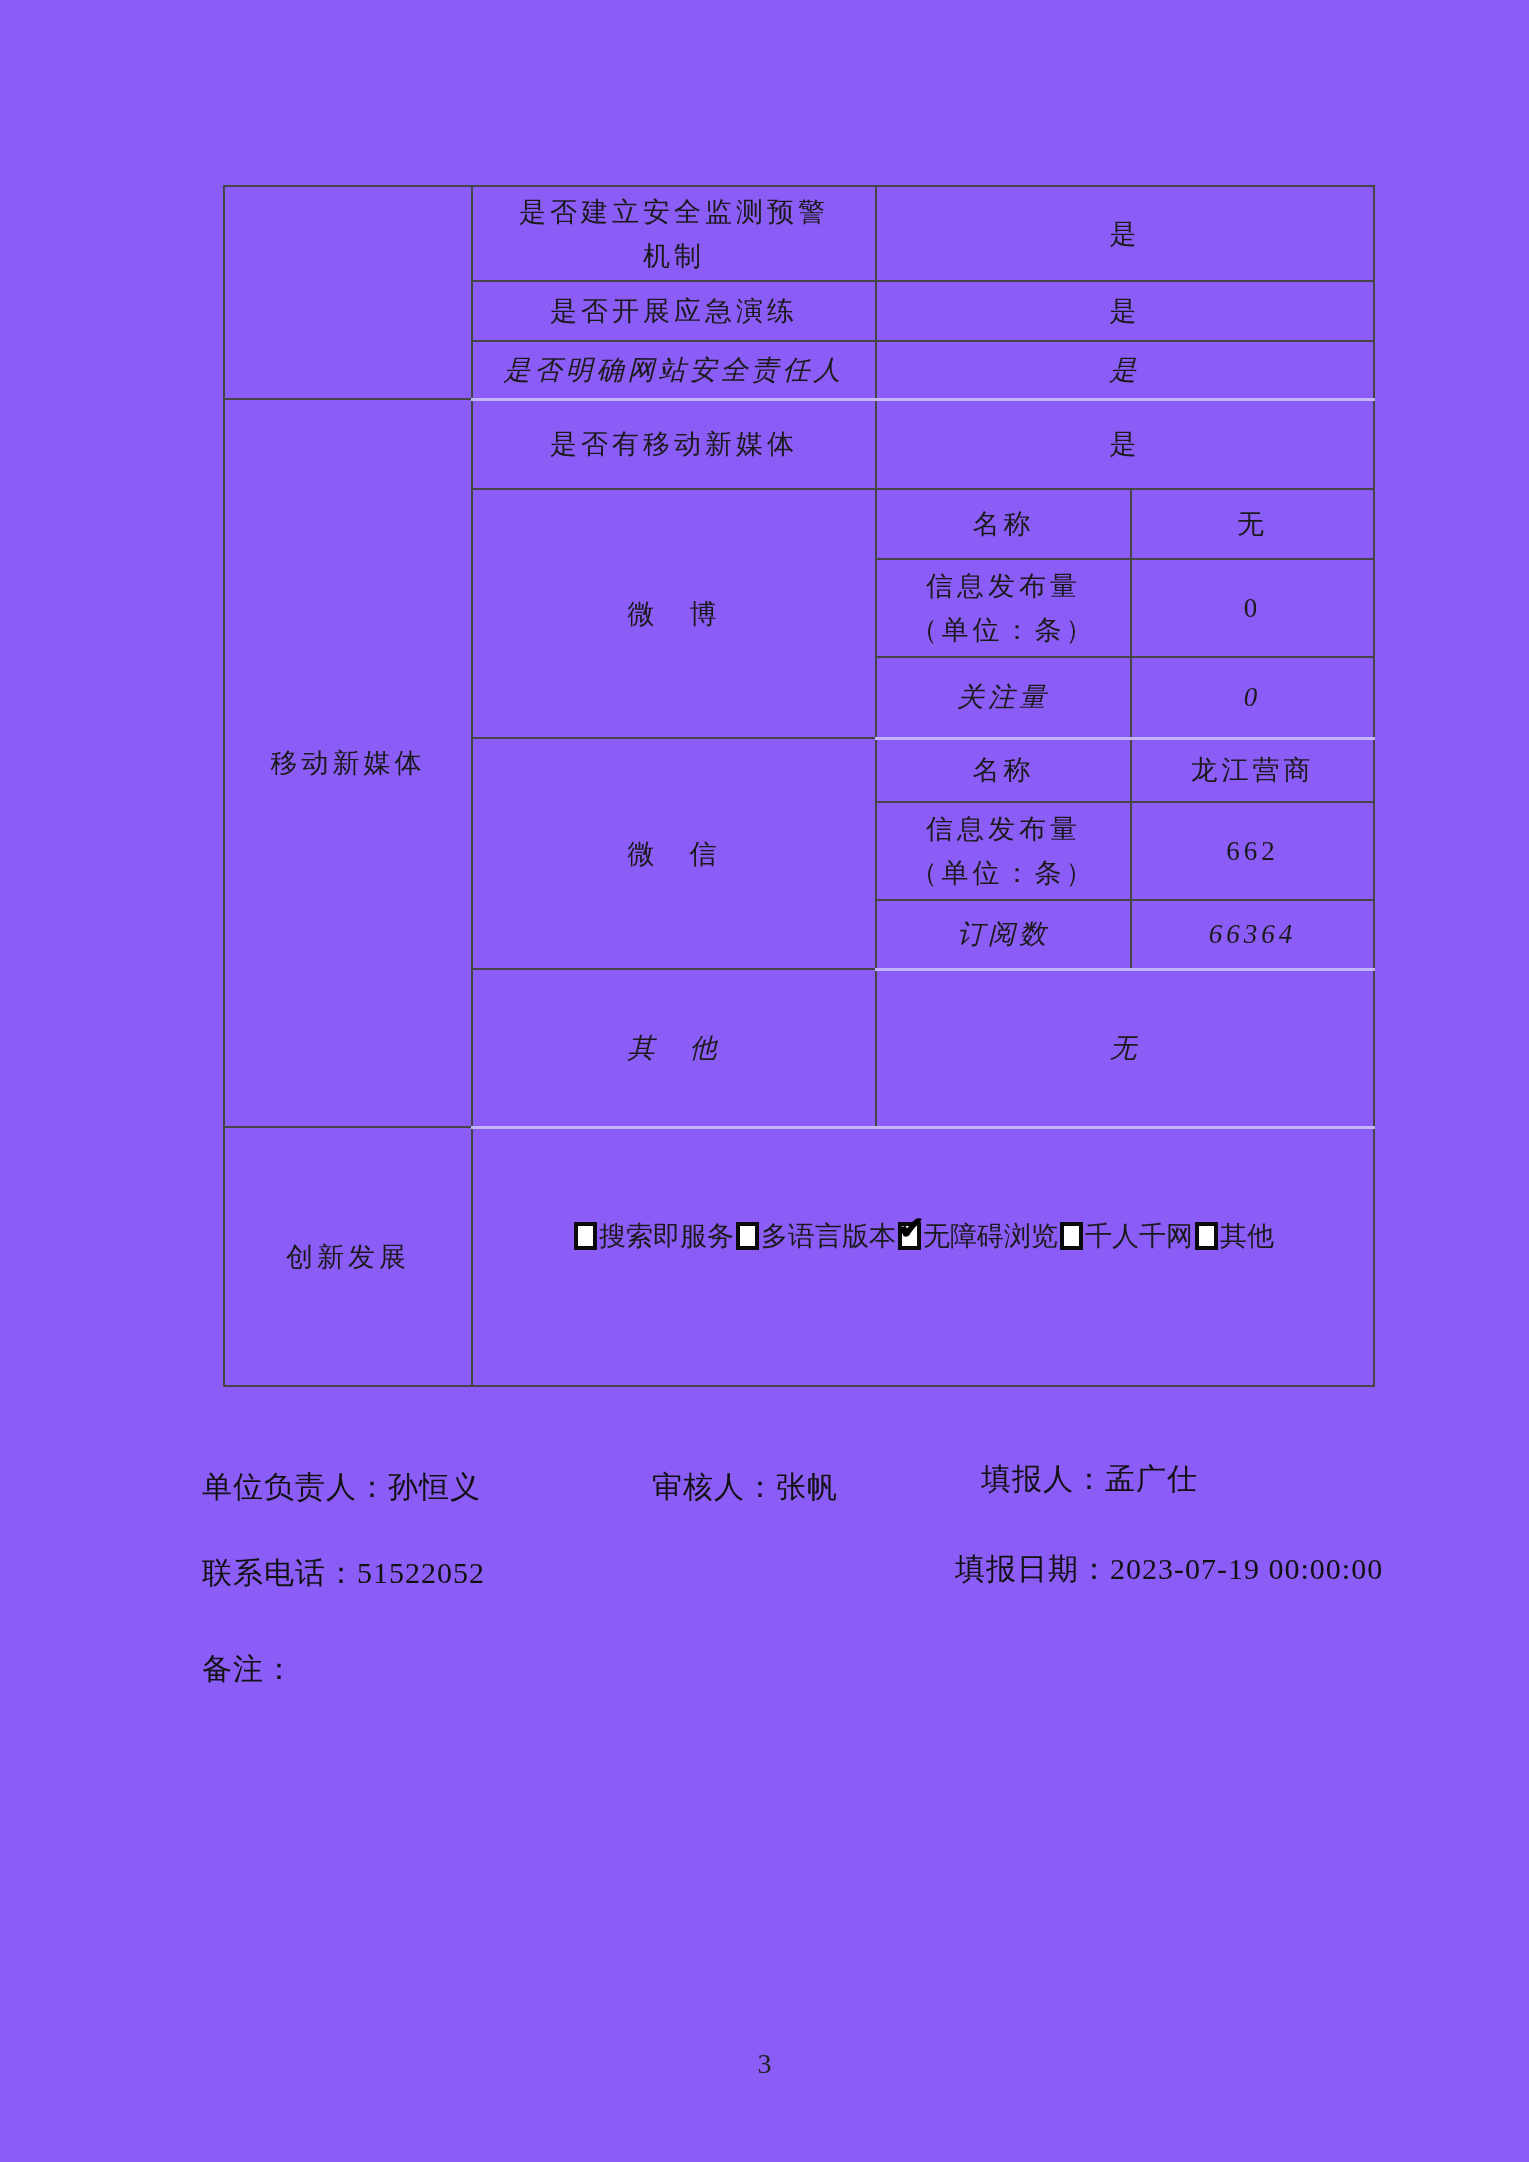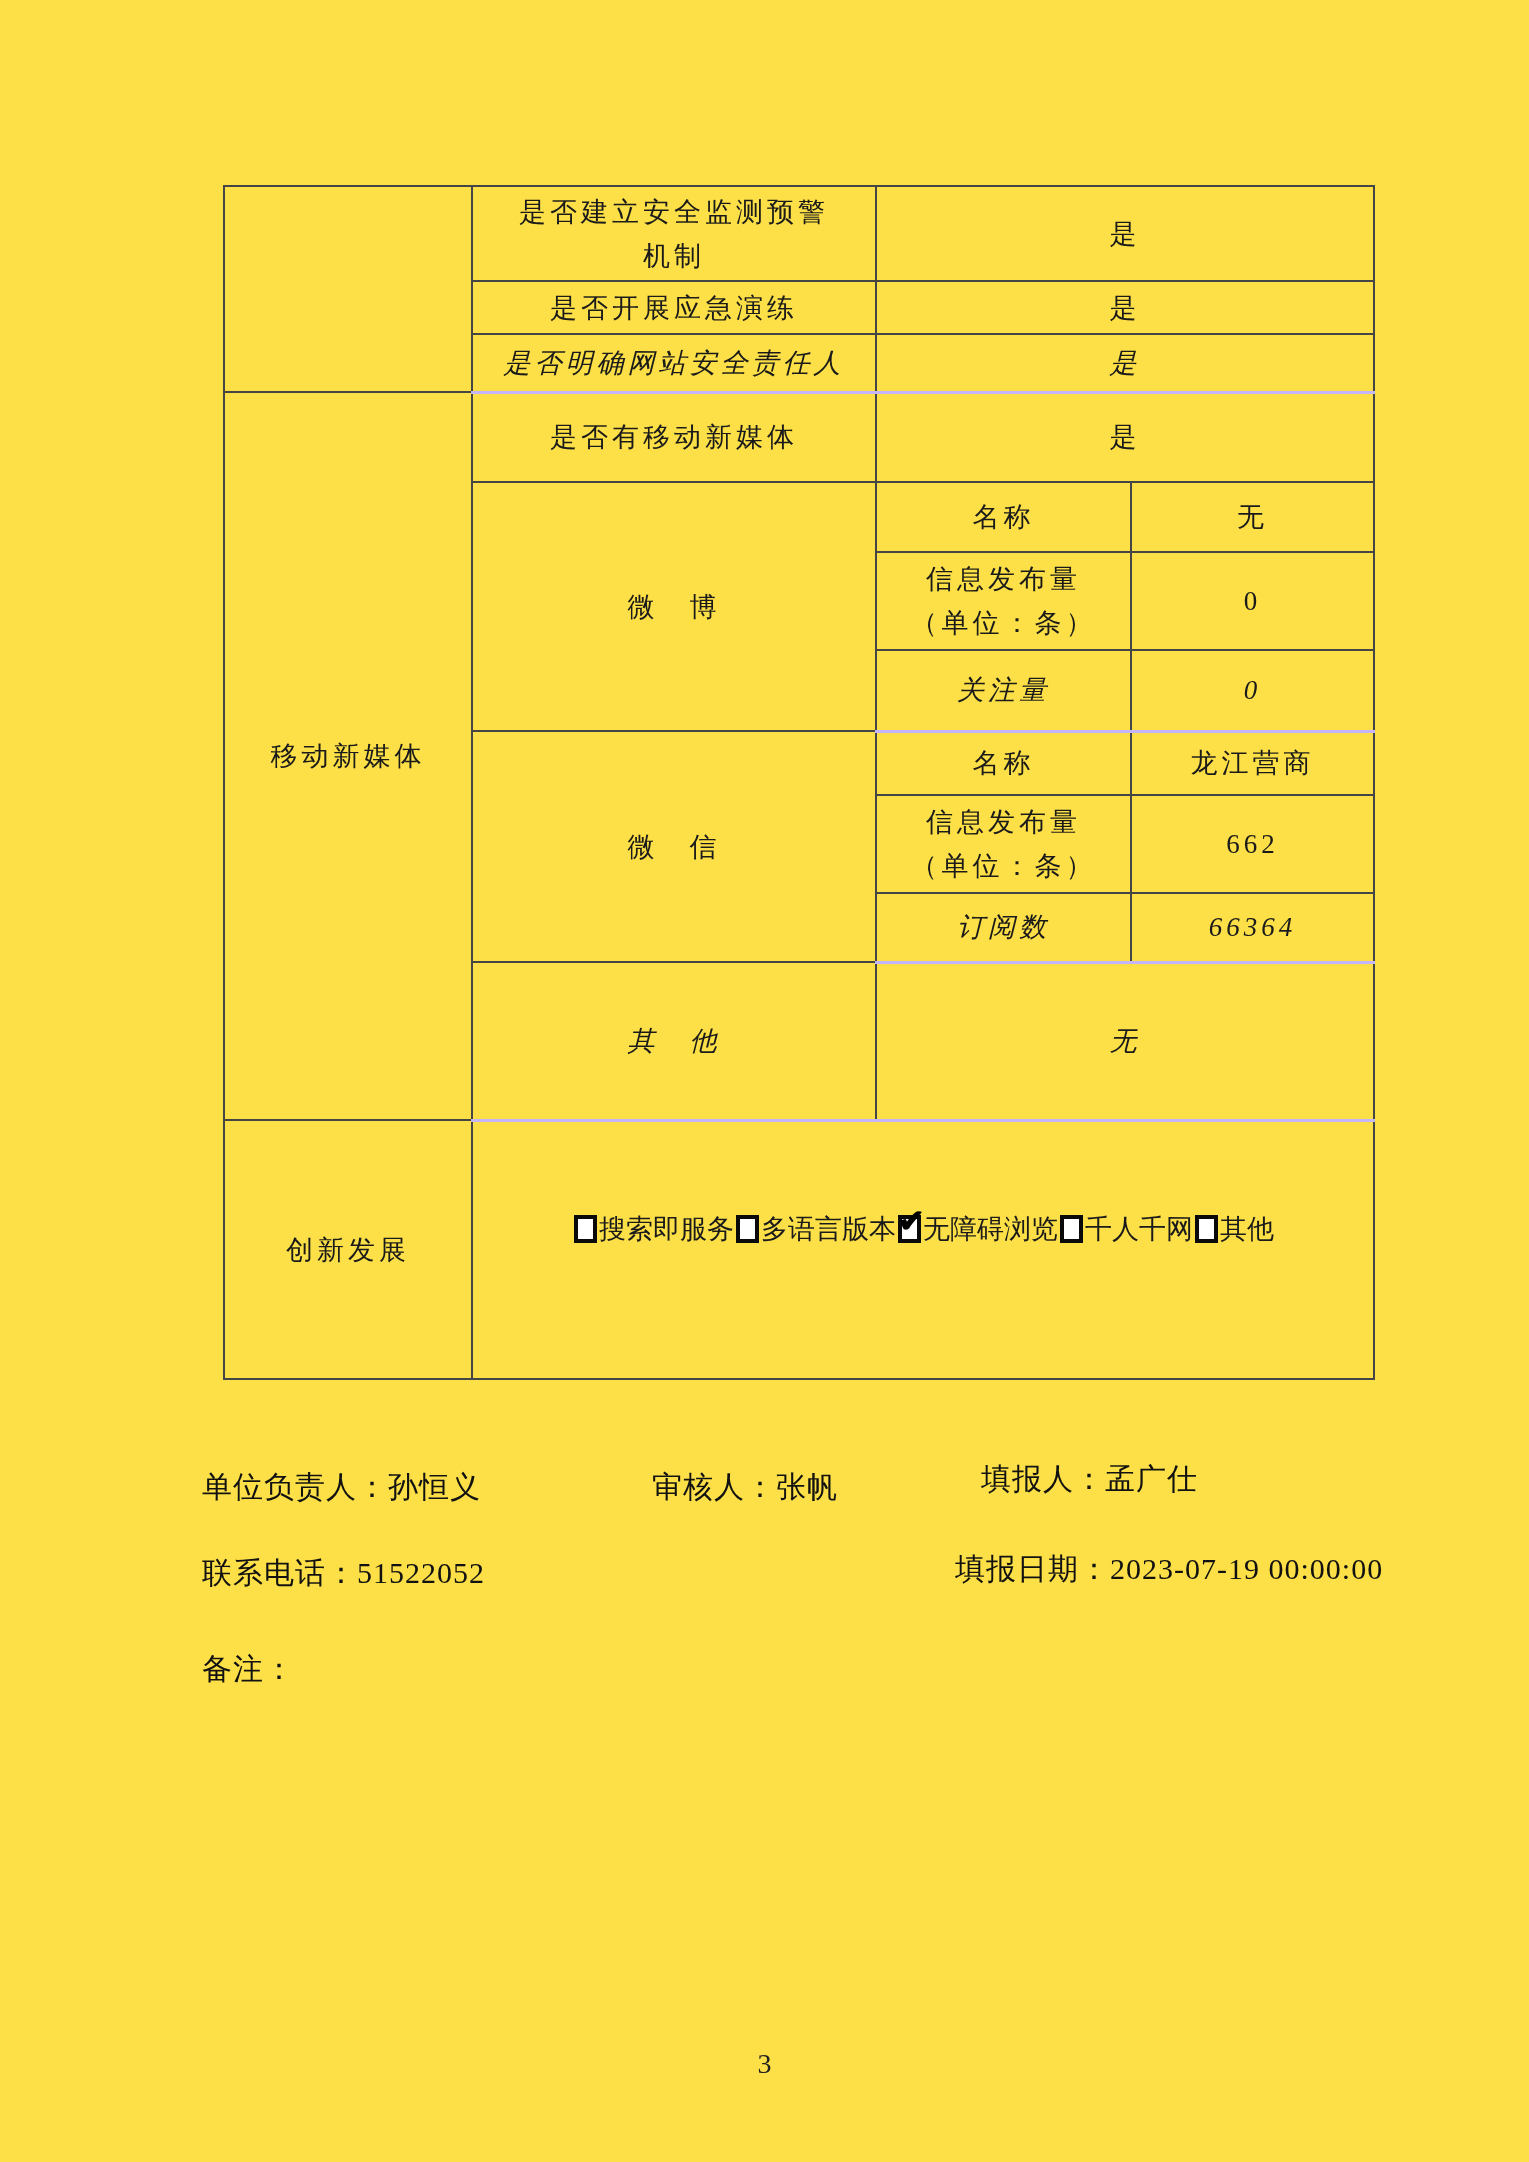--- a/index.html
+++ b/index.html
@@ -1,20 +1,20 @@
 <!DOCTYPE html>
 <html><head>
 <meta charset="utf-8">
 <style>
   html, body { margin:0; padding:0; background:#ffffff; }
   .page {
     position: relative;
     width: 1529px;
     height: 2162px;
-    background: #fde047;
+    background: #8b5cf6;
     font-family: "Liberation Serif", "DejaVu Serif", serif;
     color: #1a1a1a;
     overflow: hidden;
   }
   table.report {
     position: absolute;
     left: 223px;
     top: 185px;
     width: 1150px;
     border-collapse: collapse;
@@ -98,21 +98,21 @@
     </colgroup>
     <tbody>
       <tr style="height:95px">
         <td rowspan="3"></td>
         <td class="qcell">
           <span class="tl">是否建立安全监测预警</span>
           <span class="tl">机制</span>
         </td>
         <td class="vcell" colspan="2">是</td>
       </tr>
-      <tr style="height:53px">
+      <tr style="height:60px">
         <td class="qcell">是否开展应急演练</td>
         <td class="vcell" colspan="2">是</td>
       </tr>
       <tr style="height:58px" class="sec">
         <td class="qcell">是否明确网站安全责任人</td>
         <td class="vcell" colspan="2">是</td>
       </tr>
 
       <tr style="height:90px">
         <td rowspan="8">移动新媒体</td>

